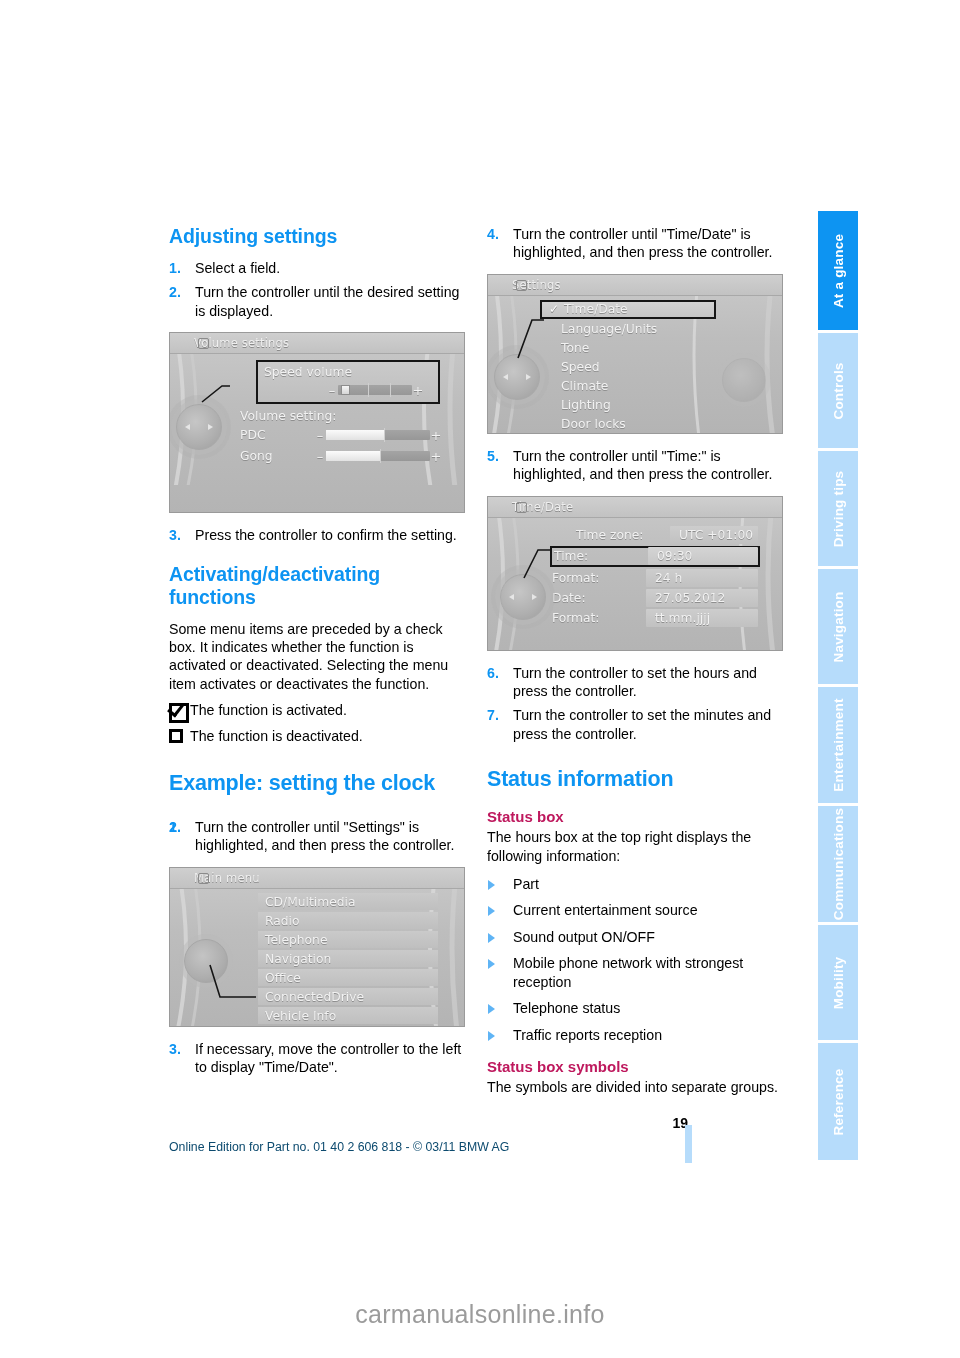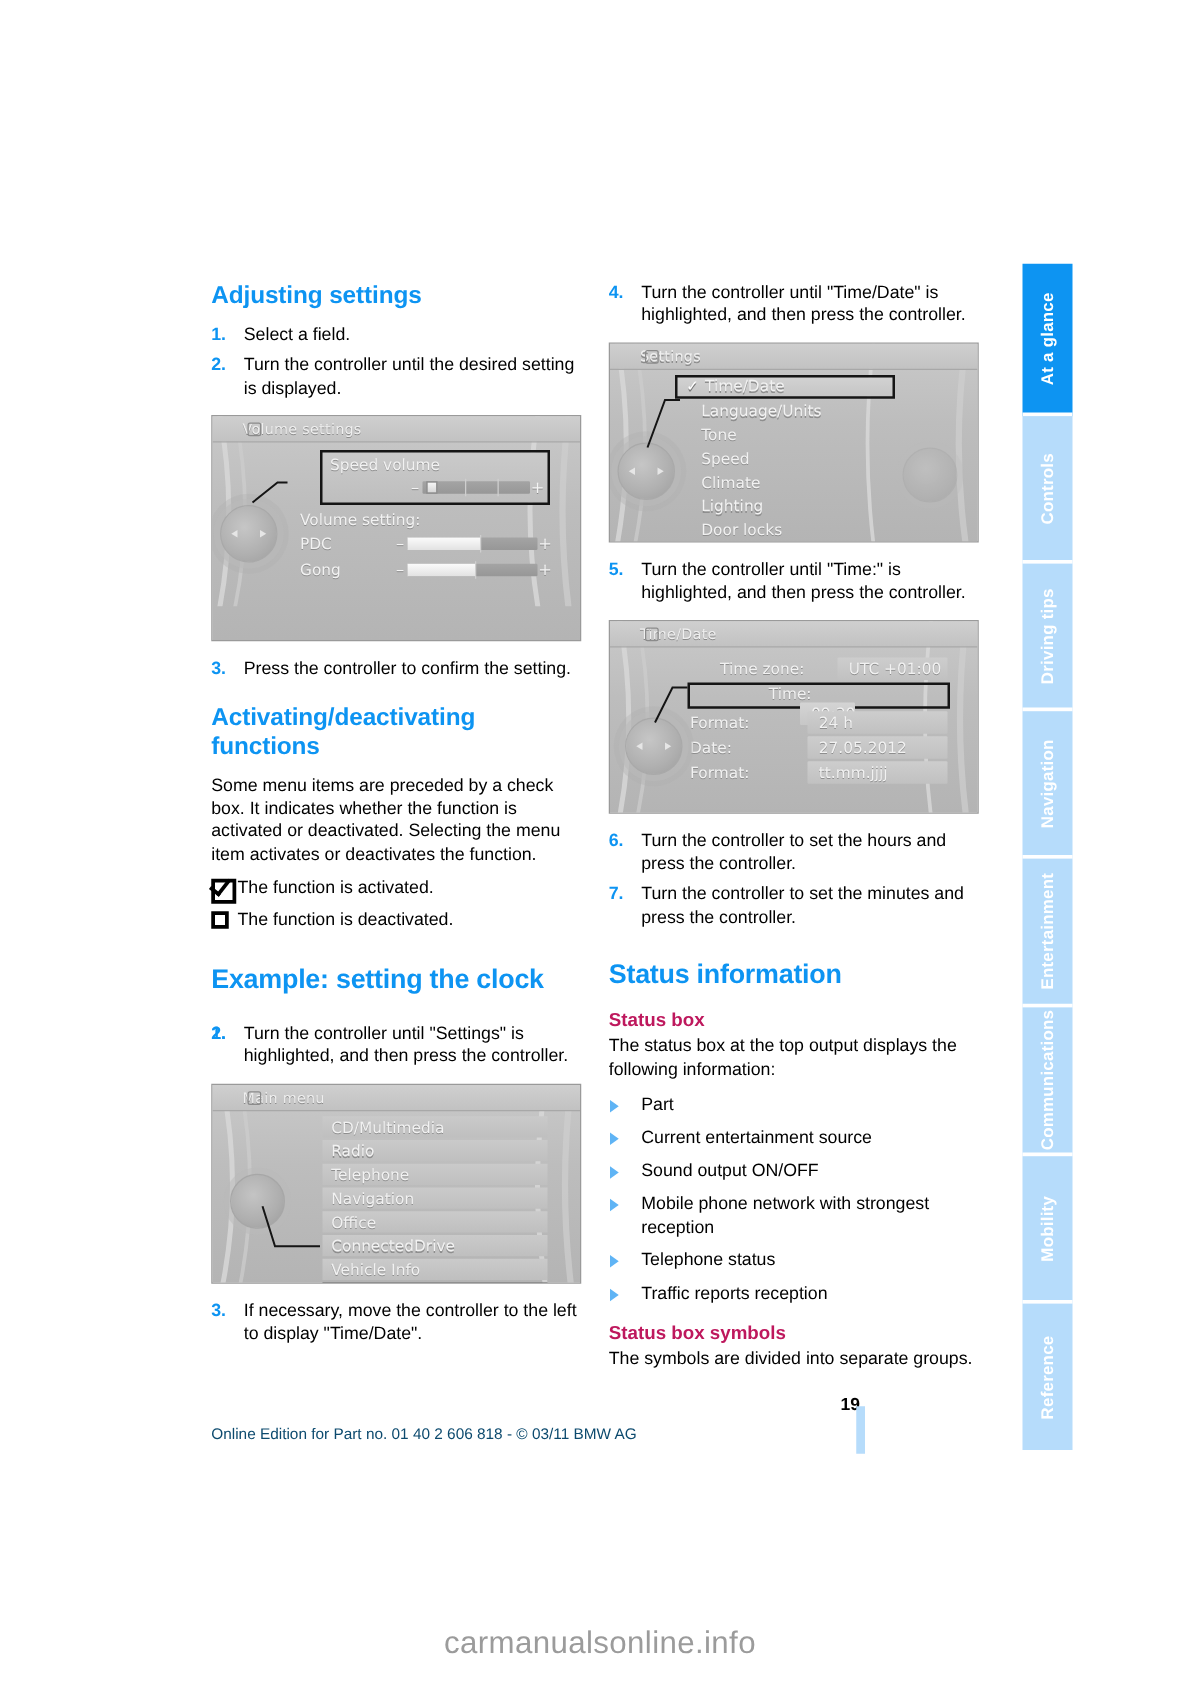--- a/index.html
+++ b/index.html
@@ -263,22 +263,21 @@
     height: 18px;
     line-height: 18px;
     padding-left: 9px;
     border-radius: 1px;
   }
   .kvrow.hl {
     border: 2px solid #151515;
     height: 21px;
     margin-left: 86px;
     margin-right: 24px;
-    padding-left: 14px;
-    flex-direction: column;
+    padding-left: 2px;
   }
   .kvrow.hl .k { width: 94px; }
   .kvrow.hl .v { background: linear-gradient(180deg,#d4d4d4 0%,#c7c7c7 100%); }
 
   
   .volrow {
     display: flex;
     align-items: center;
     font-size: 12.3px;
     color: #f2f2f2;
@@ -309,21 +308,21 @@
   .volrow .knob {
     position: absolute; top: 0; bottom: 0;
     width: 9px;
     background: linear-gradient(180deg,#f6f6f6 0%,#d6d6d6 100%);
     border: 1px solid #8d8d8d;
   }
 
   .boxed-group {
     border: 2px solid #151515;
     margin: 2px 24px 4px 86px;
-    padding: 3px 0 4px 6px;
+    padding: 3px 12px 4px 6px;
     background: linear-gradient(180deg,#cacaca 0%,#bebebe 100%);
   }
   .boxed-group .title {
     font-size: 12.3px; color: #f2f2f2; text-shadow: 0 1px 0 #8e8e8e;
     margin-bottom: 3px;
   }
   .boxed-group .volrow { margin: 0 2px 0 0; }
 
   .sectitle {
     font-size: 12.3px;
@@ -687,21 +686,21 @@
       </li>
       <li>
         <span class="num">7.</span>
         <span>Turn the controller to set the minutes and press the controller.</span>
       </li>
     </ol>
 
     <h1 class="big" style="margin-bottom:16px">Status information</h1>
 
     <h2 class="sub">Status box</h2>
-    <p class="body" style="margin-bottom:10px">The status box at the top output displays the following information:</p>
+    <p class="body" style="margin-bottom:10px">The hours box at the top right displays the following information:</p>
 
     <ul class="tri">
       <li><span class="tri"></span><span>Part</span></li>
       <li><span class="tri"></span><span>Current entertainment source</span></li>
       <li><span class="tri"></span><span>Sound output ON/OFF</span></li>
       <li><span class="tri"></span><span>Mobile phone network with strongest reception</span></li>
       <li><span class="tri"></span><span>Telephone status</span></li>
       <li style="margin-bottom:14px"><span class="tri"></span><span>Traffic reports reception</span></li>
     </ul>
 

